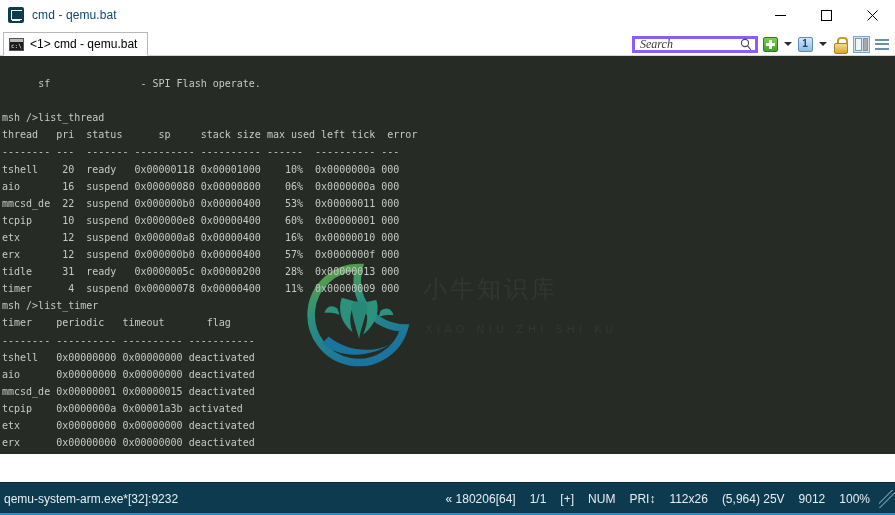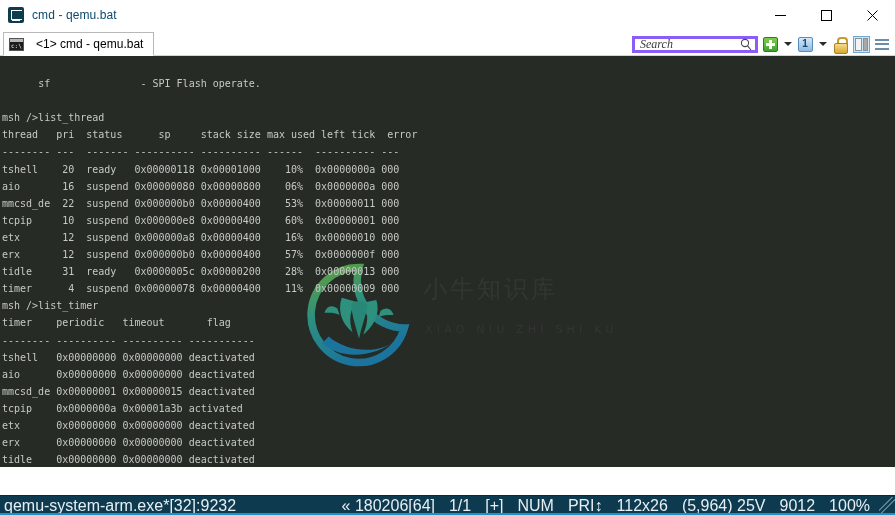--- a/index.html
+++ b/index.html
@@ -78,21 +78,21 @@
     position: relative;
     flex: 0 0 auto;
     border-bottom: 1px solid #d4d4d4;
   }
   .tab {
     height: 24px;
     margin-left: 3px;
     padding: 0 10px 0 5px;
     display: flex;
     align-items: center;
-    gap: 12px;
+    gap: 6px;
     background: #ffffff;
     border: 1px solid #b8b8b8;
     border-bottom: 1px solid #ffffff;
     position: relative;
     top: 1px;
   }
   .tab-icon {
     width: 15px; height: 13px;
     background: #1c1c1c;
     border: 1px solid #555;
@@ -295,26 +295,26 @@
     left: 120px; top: 62px;
     font-family: "DejaVu Sans", sans-serif;
     font-size: 11px;
     color: rgba(255,255,255,0.05);
     letter-spacing: 4.2px;
     white-space: nowrap;
   }
 
   
   .statusbar {
-    height: 20px;
+    height: 33px;
     background: #0d3a4f;
     color: #e6eef3;
     display: flex;
     align-items: center;
-    font-size: 16px;
+    font-size: 12px;
     flex: 0 0 auto;
     position: relative;
     border-top: 1px solid #0a2a3a;
     margin-top: 28px;
   }
   .sb-left {
     padding-left: 4px;
     white-space: nowrap;
   }
   .sb-right {

